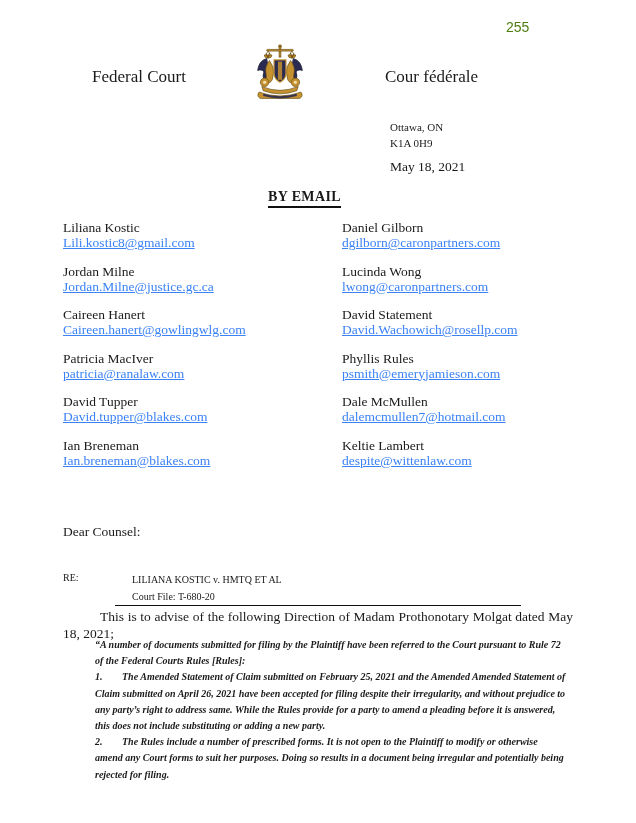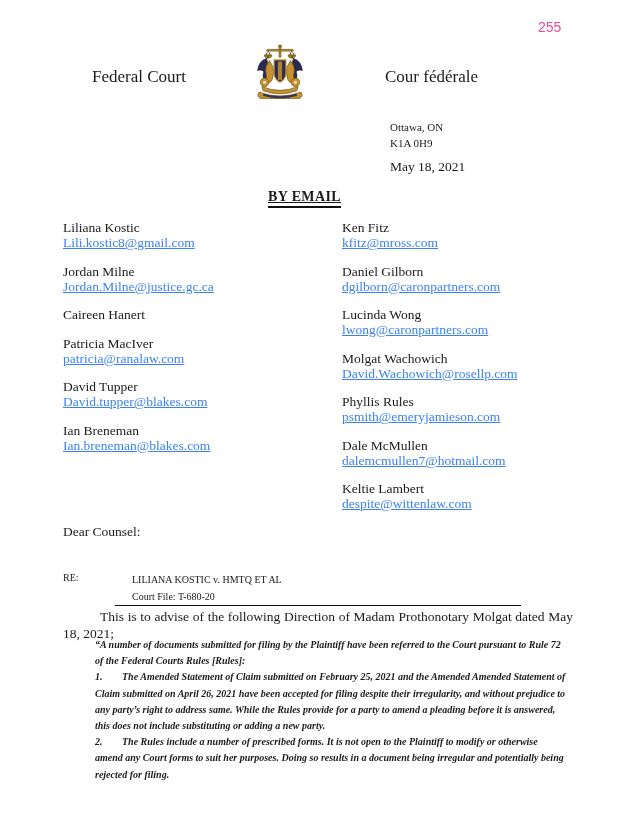--- a/index.html
+++ b/index.html
@@ -1,32 +1,32 @@
 <!DOCTYPE html>
 <html><head>
 <meta charset="utf-8">
 <style>
   html,body{margin:0;padding:0;background:#ffffff;}
   .page{
     position:relative;width:636px;height:823px;background:#ffffff;
     font-family:"Liberation Serif", serif;color:#1a1a1a;overflow:hidden;
   }
   .page-number{
-    position:absolute;left:538px;top:19px;
-    font-family:"Liberation Sans", sans-serif;font-size:14px;color:#ec4899;
+    position:absolute;left:506px;top:19px;
+    font-family:"Liberation Sans", sans-serif;font-size:14px;color:#4d7c0f;
   }
   .court-title{position:absolute;top:67px;font-size:17px;white-space:nowrap;}
   .court-title.en{left:92px;}
   .court-title.fr{left:385px;}
   .crest{position:absolute;left:245px;top:43px;width:70px;height:66px;}
   .address-block{position:absolute;left:390px;top:119px;font-size:11px;line-height:16px;white-space:nowrap;}
   .date-line{position:absolute;left:390px;top:159px;font-size:13.5px;white-space:nowrap;}
   .by-email{
     position:absolute;left:268px;top:189px;font-size:14px;font-weight:bold;
-    letter-spacing:.4px;border-bottom:2px solid #111;padding-bottom:1px;white-space:nowrap;text-decoration:underline;
+    letter-spacing:.4px;border-bottom:2px solid #111;padding-bottom:1px;white-space:nowrap;
   }
   .col{position:absolute;top:220px;font-size:13.5px;}
   .col.left{left:63px;width:272px;}
   .col.right{left:342px;width:288px;}
   .entry{margin-bottom:13.5px;}
   .entry .name{line-height:15px;white-space:nowrap;}
   .entry .email{line-height:15px;white-space:nowrap;}
   a.email-link{color:#3b82f6;text-decoration:underline;cursor:pointer;}
   .salutation{position:absolute;left:63px;top:524px;font-size:13.5px;}
   .re-block{position:absolute;left:63px;top:572px;width:470px;font-weight:normal;font-size:10px;}
@@ -107,50 +107,47 @@
     <div class="entry">
       <div class="name">Liliana Kostic</div>
       <div class="email"><a class="email-link">Lili.kostic8@gmail.com</a></div>
     </div>
     <div class="entry">
       <div class="name">Jordan Milne</div>
       <div class="email"><a class="email-link">Jordan.Milne@justice.gc.ca</a></div>
     </div>
     <div class="entry">
       <div class="name">Caireen Hanert</div>
+      <div class="email"><a class="email-link">Caireen.hanert@gowlingwlg.com</a></div>
     </div>
     <div class="entry">
       <div class="name">Patricia MacIver</div>
       <div class="email"><a class="email-link">patricia@ranalaw.com</a></div>
     </div>
     <div class="entry">
       <div class="name">David Tupper</div>
       <div class="email"><a class="email-link">David.tupper@blakes.com</a></div>
     </div>
     <div class="entry">
       <div class="name">Ian Breneman</div>
       <div class="email"><a class="email-link">Ian.breneman@blakes.com</a></div>
     </div>
   </div>
 
   <div class="col right">
     <div class="entry">
-      <div class="name">Ken Fitz</div>
-      <div class="email"><a class="email-link">kfitz@mross.com</a></div>
-    </div>
-    <div class="entry">
       <div class="name">Daniel Gilborn</div>
       <div class="email"><a class="email-link">dgilborn@caronpartners.com</a></div>
     </div>
     <div class="entry">
       <div class="name">Lucinda Wong</div>
       <div class="email"><a class="email-link">lwong@caronpartners.com</a></div>
     </div>
     <div class="entry">
-      <div class="name">Molgat Wachowich</div>
+      <div class="name">David Statement</div>
       <div class="email"><a class="email-link">David.Wachowich@rosellp.com</a></div>
     </div>
     <div class="entry">
       <div class="name">Phyllis Rules</div>
       <div class="email"><a class="email-link">psmith@emeryjamieson.com</a></div>
     </div>
     <div class="entry">
       <div class="name">Dale McMullen</div>
       <div class="email"><a class="email-link">dalemcmullen7@hotmail.com</a></div>
     </div>

